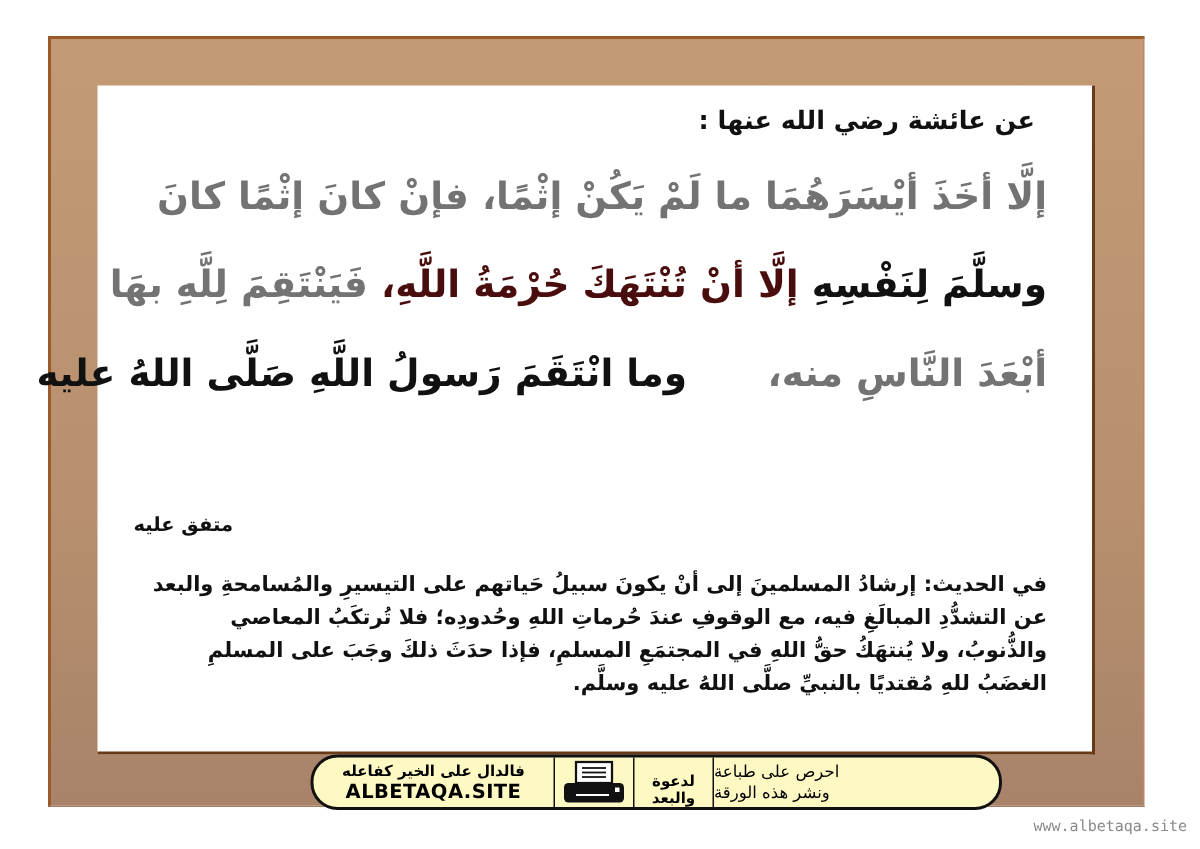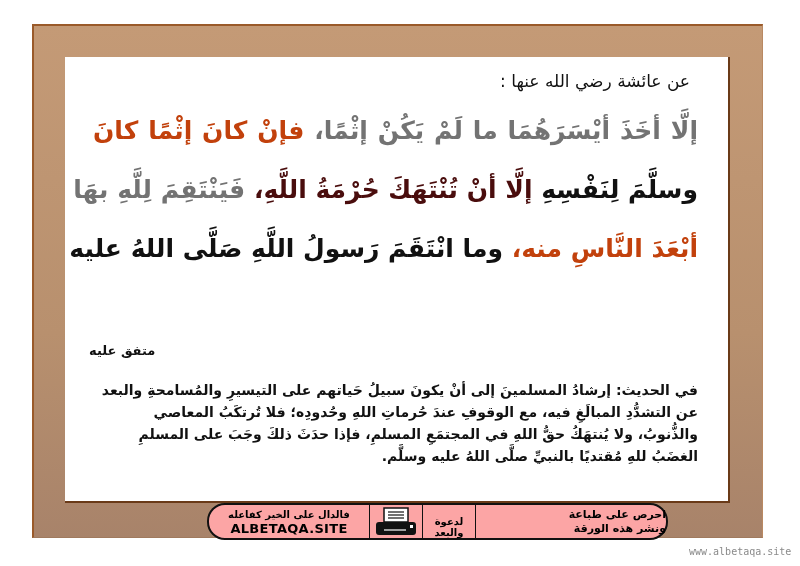--- a/index.html
+++ b/index.html
@@ -16,51 +16,51 @@
   }
   .card {
     position:absolute; left:65px; top:57px; width:665px; height:446px;
     background:#ffffff;
     border-right:2px solid #6a3a18; border-bottom:2px solid #6a3a18;
     box-sizing:border-box;
   }
   .rtl { direction:rtl; text-align:right; }
   .intro {
     position:absolute; right:38px; top:14px;
-    font-size:17px; font-weight:normal; color:#111;
+    font-size:17px; font-weight:bold; color:#111;
   }
   .hadith {
     position:absolute; left:28px; right:30px; top:44px;
     font-family:"DejaVu Sans", sans-serif; font-weight:bold;
     font-size:25px; line-height:59px; text-align:justify; text-align-last:justify;
   }
   .hadith .ln { display:block; white-space:nowrap; text-align-last:justify; text-align:justify; }
   .c-maroon { color:#4a0d0d; }
   .c-navy { color:#737373; }
-  .c-green { color:#c2410c; }
+  .c-green { color:#737373;margin-left:45px; }
   .c-black { color:#111111; }
   .source {
     position:absolute; right:auto; left:24px; top:286px;
     font-size:13px; font-weight:bold; color:#111;
   }
   .explain {
     position:absolute; left:32px; right:30px; top:322px;
     font-size:14px; font-weight:bold; color:#111; line-height:22px;
   }
   .footer {
     position:absolute; left:207px; top:503px; width:461px; height:37px;
-    background:#fca5a5; border:2px solid #111; border-radius:18px; box-sizing:border-box;
+    background:#fef9c3; border:2px solid #111; border-radius:18px; box-sizing:border-box;
     display:flex; align-items:center;
   }
   .f-left { width:160px; text-align:center; line-height:14px; }
   .f-left .ar { font-size:10px; font-weight:bold; direction:rtl; }
   .f-left .site { font-size:13px; font-weight:bold; letter-spacing:0.3px; }
   .f-printer { width:52px; height:33px; position:relative; border-left:1.5px solid #111; }
   .f-logo { width:52px; height:33px; border-left:1.5px solid #111; border-right:1.5px solid #111; display:flex; align-items:flex-end; justify-content:center; font-size:10px; font-weight:bold; line-height:11px; text-align:center; direction:rtl; }
-  .f-right { flex:1; text-align:right; direction:rtl; font-size:11px; font-weight:bold; line-height:14px; }
+  .f-right { flex:1; text-align:left; direction:rtl; font-size:11px; font-weight:normal; line-height:14px; }
   .watermark {
     position:absolute; left:689px; top:546px; font-family:"DejaVu Sans Mono", monospace;
     font-size:10px; color:#8a8a8a;
   }
 </style>
 </head>
 <body>
 
 <div class="frame"></div>
 

